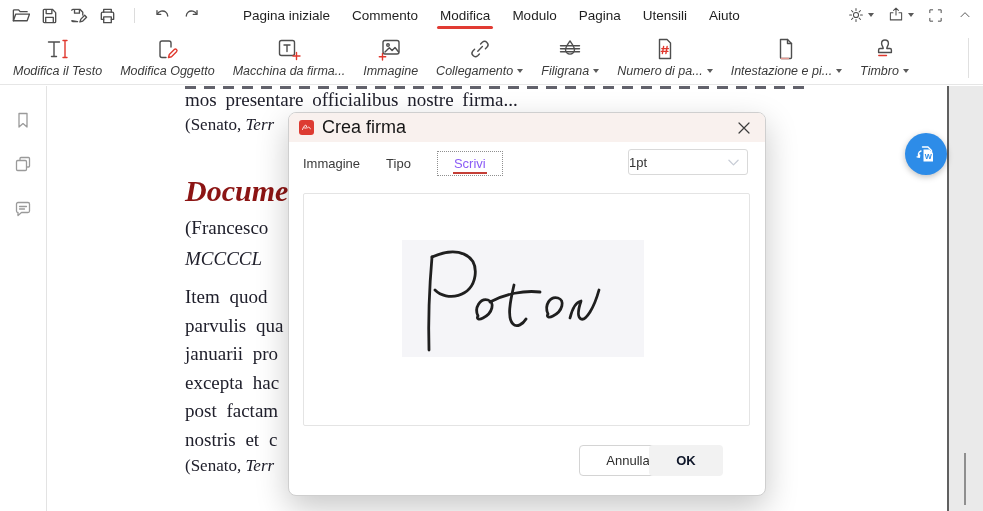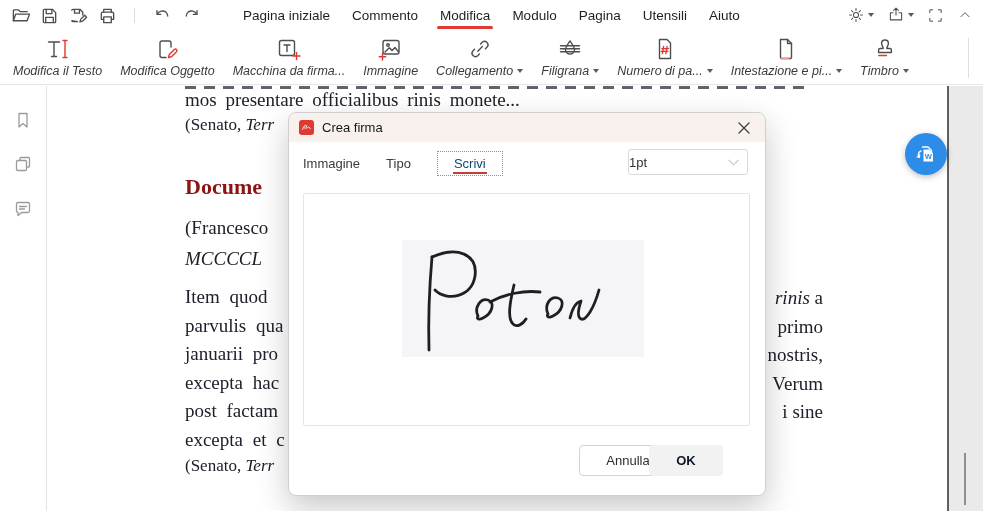--- a/index.html
+++ b/index.html
@@ -39,43 +39,43 @@
   
   .page{position:absolute;left:48px;top:86px;width:899px;height:425px;background:#fff;}
   .page-edge{position:absolute;left:947px;top:86px;width:2px;height:425px;background:#606060;}
   .gutter{position:absolute;left:949px;top:86px;width:34px;height:425px;background:#eaeaea;}
   .scroll-thumb{position:absolute;left:964px;top:453px;width:2px;height:52px;background:#8f8f8f;cursor:pointer;}
   .doc{font-family:"Liberation Serif",serif;color:#20202c;position:absolute;white-space:nowrap;}
   .clip-strip{position:absolute;left:185px;top:86px;width:620px;height:3px;
               background:repeating-linear-gradient(90deg,#3a3a46 0 11px,transparent 11px 19px);opacity:.8;}
   .doc-top{left:185px;top:89px;font-size:19px;word-spacing:4px;}
   .doc-cite-top{left:185px;top:115px;font-size:17px;}
-  .doc-head{left:185px;top:174px;font-size:22px;font-weight:bold;color:#8c1514;}
+  .doc-head{left:185px;top:174px;font-size:30px;font-weight:bold;color:#8c1514;font-style:italic;}
   .doc-francesco{left:185px;top:217px;font-size:19px;}
   .doc-mcccc{left:185px;top:248px;font-size:19px;font-style:italic;}
   .doc-left{left:185px;top:283px;font-size:19px;line-height:28.6px;word-spacing:5px;}
   .doc-cite-bot{left:185px;top:456px;font-size:17px;}
   .doc-right{left:766px;top:284px;width:57px;font-size:19px;line-height:28.6px;text-align:right;}
   .it{font-style:italic;}
 
   
   .float-btn{position:absolute;left:905px;top:133px;width:42px;height:42px;border-radius:50%;
              background:#2d8ce8;display:flex;align-items:center;justify-content:center;
              box-shadow:0 2px 6px rgba(0,0,0,.25);cursor:pointer;z-index:5;}
 
   
   .dialog{position:absolute;left:288px;top:112px;width:478px;height:384px;background:#fff;
           border:1px solid #cfcfcf;border-radius:8px;box-shadow:0 12px 32px rgba(0,0,0,.22);z-index:10;box-sizing:border-box;}
   .dlg-titlebar{height:29px;background:#f9f1ee;border-radius:7px 7px 0 0;display:flex;align-items:center;padding:0 10px;}
   .dlg-appicon{width:15px;height:15px;border-radius:3px;background:#dd3b32;display:flex;align-items:center;justify-content:center;}
-  .dlg-title{font-size:13px;color:#161616;margin-left:8px;}
+  .dlg-title{font-size:18px;color:#161616;margin-left:8px;}
   .dlg-close{margin-left:auto;width:22px;height:22px;display:flex;align-items:center;justify-content:center;cursor:pointer;}
   .dlg-tabs{position:absolute;left:14px;top:36px;height:28px;display:flex;align-items:center;gap:26px;}
   .dlg-tab{font-size:13px;color:#3a3a3a;cursor:pointer;}
-  .dlg-tab.active{color:#0c4a6e;border:1px dotted #8f8f8f;padding:4px 16px;position:relative;}
+  .dlg-tab.active{color:#8b5cf6;border:1px dotted #8f8f8f;padding:4px 16px;position:relative;}
   .dlg-tab.active::after{content:"";position:absolute;left:15px;right:15px;bottom:1px;height:2px;background:#c43e36;}
   .dlg-select{position:absolute;left:339px;top:36px;width:120px;height:26px;border:1px solid #d9d9d9;border-radius:3px;
               display:flex;align-items:center;font-size:13px;color:#333;box-sizing:border-box;cursor:pointer;}
   .dlg-select svg{position:absolute;right:8px;top:9px;}
   .dlg-canvas{position:absolute;left:14px;top:80px;width:445px;height:231px;border:1px solid #e4e4e4;border-radius:2px;background:#fff;cursor:crosshair;}
   .sig-box{position:absolute;left:98px;top:46px;width:242px;height:117px;background:#f5f5f8;}
   .sig-box svg path{fill:none;stroke:#1f1f1f;stroke-width:2.8;stroke-linecap:round;stroke-linejoin:round;}
   .btn{position:absolute;top:332px;height:31px;border-radius:4px;font-size:13px;display:flex;align-items:center;justify-content:center;
        font-family:"Liberation Sans",sans-serif;cursor:pointer;box-sizing:border-box;}
   .btn-cancel{left:290px;width:98px;background:#fff;border:1px solid #d4d4d4;color:#2d2d2d;}
@@ -290,41 +290,34 @@
       <rect x="3.5" y="6.5" width="10" height="10" rx="1.2"></rect>
     </svg>
     <svg class="sb-icon" width="20" height="20" viewBox="0 0 20 20">
       <path d="M3.5 6 a1.5 1.5 0 0 1 1.5 -1.5 H15 A1.5 1.5 0 0 1 16.5 6 v7 a1.5 1.5 0 0 1 -1.5 1.5 H8.5 L5 17.5 V14.5 a1.5 1.5 0 0 1 -1.5 -1.5 Z"></path>
       <path d="M6.5 8.5 H13.5 M6.5 11 H11.5"></path>
     </svg>
   </div>
 
   <div class="page"></div>
   <div class="clip-strip"></div>
-  <div class="doc doc-top">mos presentare officialibus rinis monete...</div>
+  <div class="doc doc-top">mos presentare officialibus nostre firma...</div>
   <div class="doc doc-cite-top"><span>(Senato, </span><span class="it">Terr</span></div>
   <div class="doc doc-head">Docume</div>
   <div class="doc doc-francesco">(Francesco</div>
   <div class="doc doc-mcccc">MCCCCL</div>
   <div class="doc doc-left">
     <div>Item quod</div>
     <div>parvulis qua</div>
     <div>januarii pro</div>
     <div>excepta hac</div>
     <div>post factam</div>
-    <div>excepta et c</div>
+    <div>nostris et c</div>
   </div>
   <div class="doc doc-cite-bot"><span>(Senato, </span><span class="it">Terr</span></div>
-  <div class="doc doc-right">
-    <div><span class="it">rinis</span><span> a</span></div>
-    <div>primo</div>
-    <div>nostris,</div>
-    <div>Verum</div>
-    <div>i sine</div>
-  </div>
   <div class="page-edge"></div>
   <div class="gutter"></div>
   <div class="scroll-thumb"></div>
 
   <div class="float-btn">
     <svg width="26" height="26" viewBox="0 0 26 26">
       <path d="M9.5 6 H15 L18.5 9.5 V15" fill="none" stroke="#fff" stroke-width="1.4" stroke-linecap="round" stroke-linejoin="round"></path>
       <path d="M10.5 8.5 H16.3 L20 12.2 V20.5 H10.5 Z" fill="#fff"></path>
       <text x="15.3" y="17.8" font-size="7.5" font-weight="bold" fill="#2d8ce8" text-anchor="middle" font-family="Liberation Sans, sans-serif">W</text>
       <path d="M8 10 C5.3 11 4.6 14 6.4 16.2 M6.4 16.2 l-2.3 -.3 M6.4 16.2 l.2 -2.3" fill="none" stroke="#fff" stroke-width="1.4" stroke-linecap="round" stroke-linejoin="round"></path>

